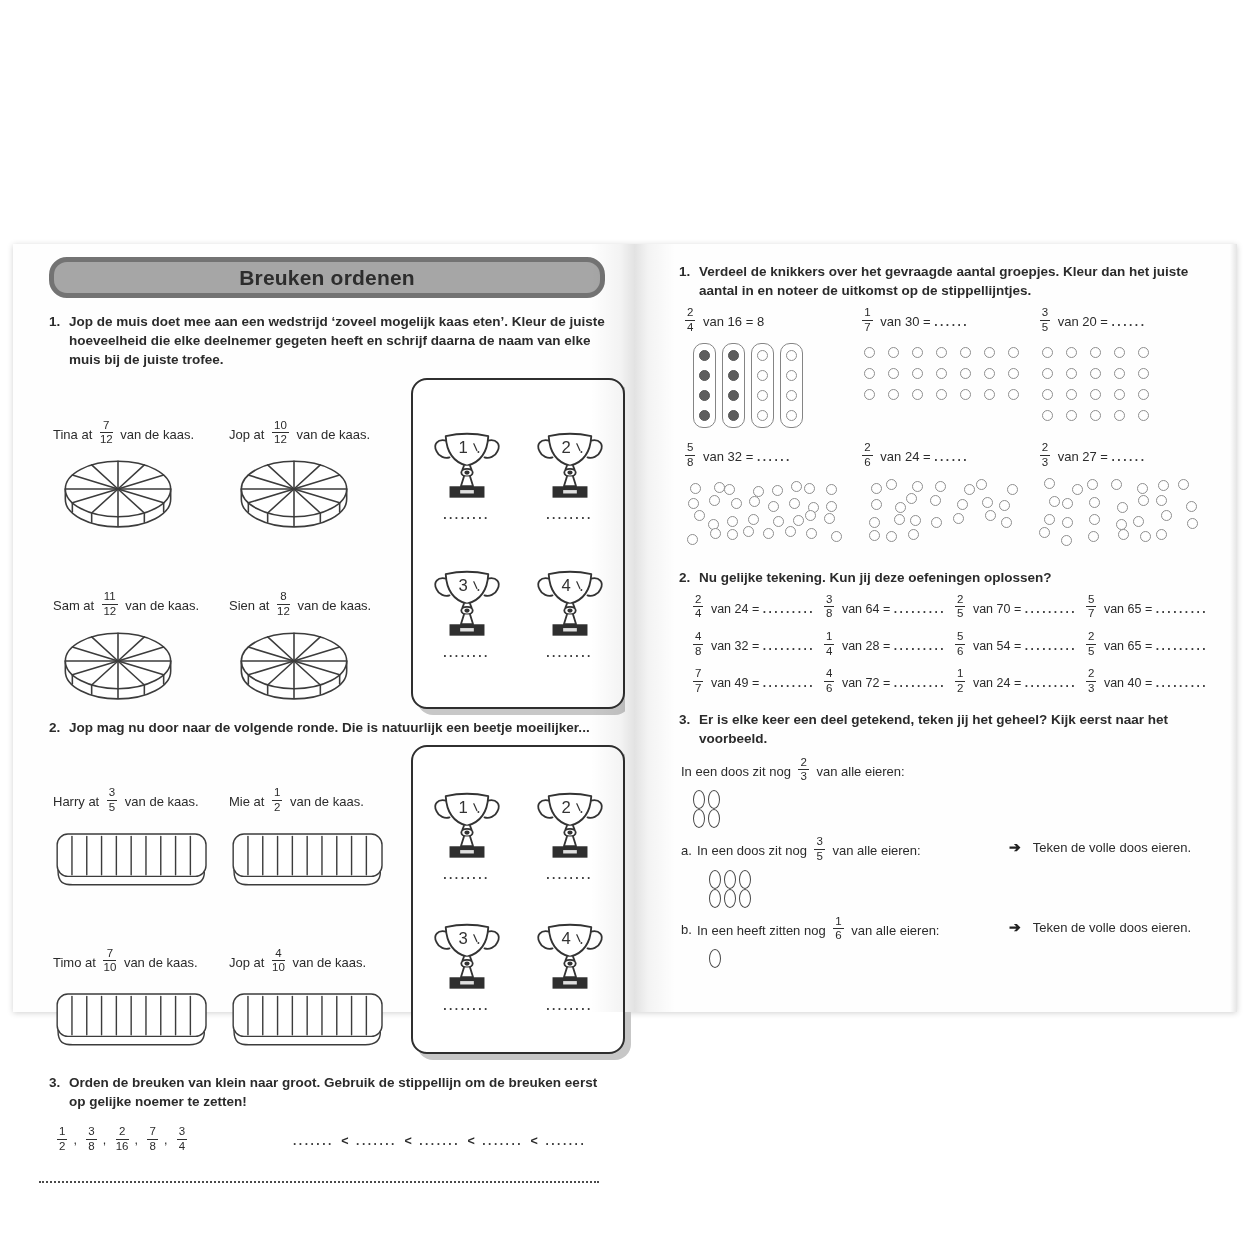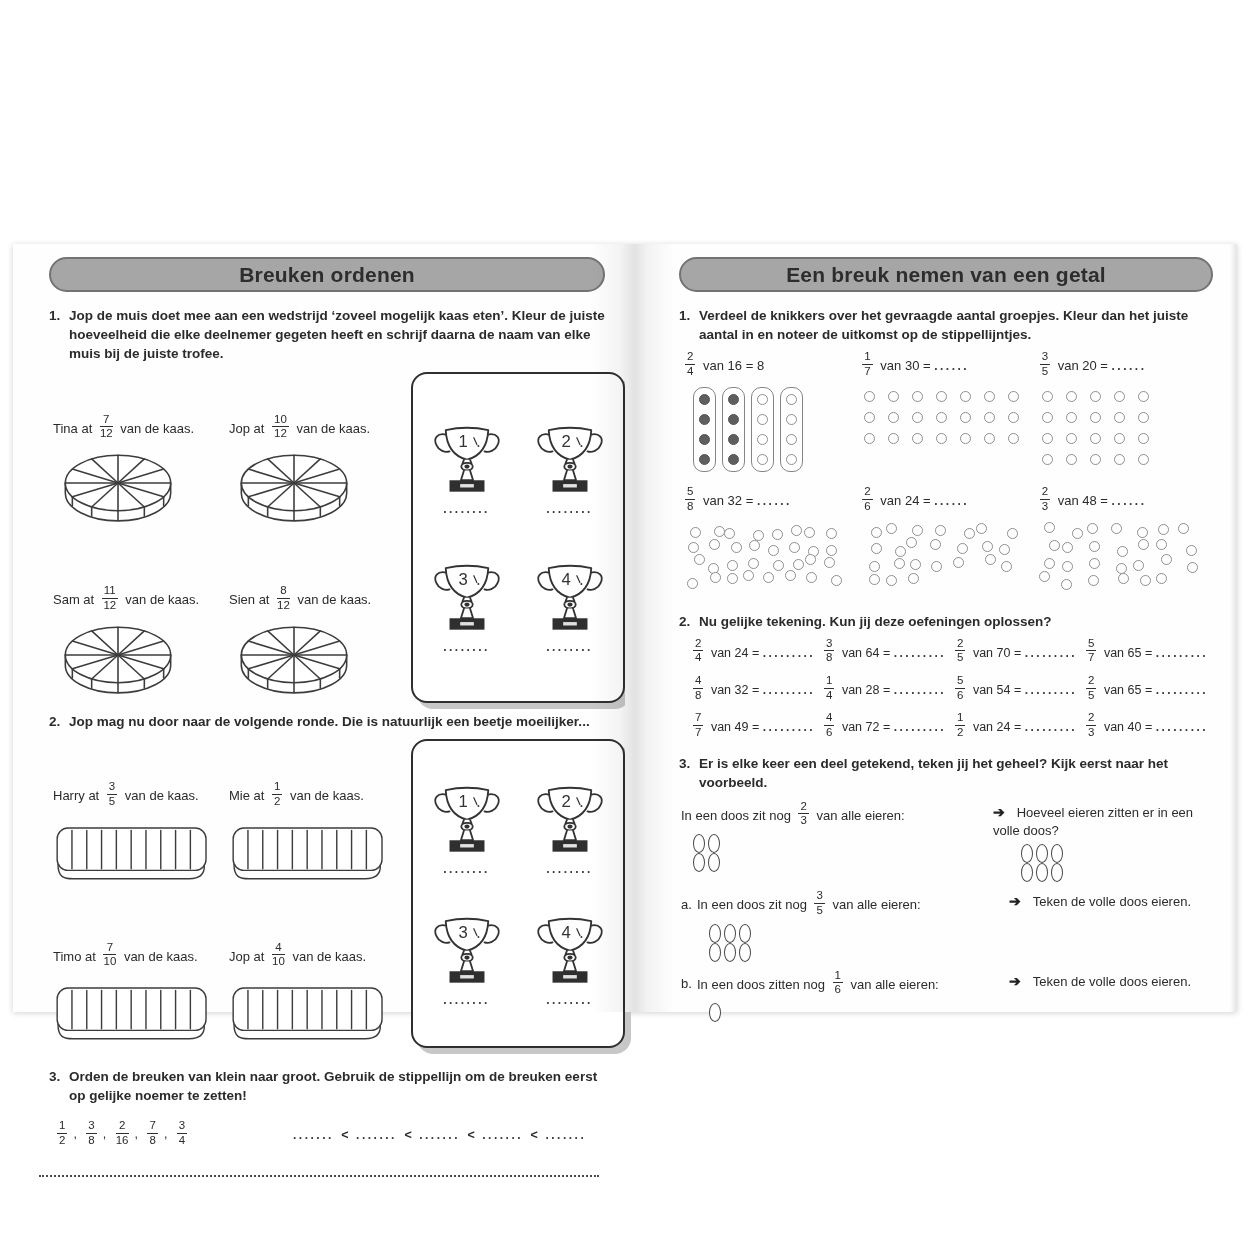--- a/index.html
+++ b/index.html
@@ -8,21 +8,21 @@
   .spread{position:absolute;left:13px;top:244px;width:1224px;height:768px;background:#fdfdfd;
     box-shadow:0 1px 6px rgba(0,0,0,.18);display:flex;}
   .page{width:612px;box-sizing:border-box;position:relative;background:#fefefe;}
   .page.left{padding:13px 20px 0 36px;}
   .page.right{padding:13px 24px 0 54px;}
   .fold{position:absolute;top:0;bottom:0;left:578px;width:84px;pointer-events:none;
     background:linear-gradient(to right,rgba(0,0,0,0) 0%,rgba(0,0,0,.045) 35%,rgba(0,0,0,.11) 52%,rgba(0,0,0,.045) 68%,rgba(0,0,0,0) 100%);}
   .edge-r{position:absolute;top:0;bottom:0;right:0;width:7px;pointer-events:none;
     background:linear-gradient(to right,rgba(0,0,0,0),rgba(0,0,0,.10));}
 
-  .header-bar{background:#a6a6a6;border:2px solid #737373;border-radius:18px;height:31px;line-height:31px;
+  .header-bar{background:#a6a6a6;border:5px solid #737373;border-radius:18px;height:31px;line-height:31px;
     text-align:center;font-size:21px;font-weight:bold;color:#2d2d2d;letter-spacing:.2px;margin-bottom:15px;}
   .task{display:flex;margin:6px 0 8px 0;}
   .tnum{font-weight:bold;font-size:13.5px;width:20px;flex:none;line-height:1.4;}
   .ttext{font-weight:bold;font-size:13.5px;line-height:1.4;}
 
   .fr{display:inline-block;text-align:center;vertical-align:middle;line-height:1.02;font-size:11.5px;
     margin:0 4px;position:relative;top:-2px;font-weight:normal;}
   .fr .n{display:block;border-bottom:1.3px solid #2f2f2f;padding:0 2px 1px;}
   .fr .d{display:block;padding-top:1px;}
 
@@ -464,21 +464,20 @@
         <span class="ttext">Orden de breuken van klein naar groot. Gebruik de stippellijn om de breuken eerst op gelijke noemer te zetten!</span>
       </div>
       <div class="order-block">
         <div class="frac-list" id="fracList"><span class="fr"><span class="n">1</span><span class="d">2</span></span><span class="comma">, </span><span class="fr"><span class="n">3</span><span class="d">8</span></span><span class="comma">, </span><span class="fr"><span class="n">2</span><span class="d">16</span></span><span class="comma">, </span><span class="fr"><span class="n">7</span><span class="d">8</span></span><span class="comma">, </span><span class="fr"><span class="n">3</span><span class="d">4</span></span></div>
         <div class="compare-line" id="compareLine"><span class="dots">.......</span><span class="lt"> &lt; </span><span class="dots">.......</span><span class="lt"> &lt; </span><span class="dots">.......</span><span class="lt"> &lt; </span><span class="dots">.......</span><span class="lt"> &lt; </span><span class="dots">.......</span></div>
       </div>
       <div class="long-dotted"></div>
     </div>
 
     <div class="page right">
-      <div class="header-bar">Een breuk nemen van een getal</div>
 
       <div class="task">
         <span class="tnum">1.</span>
         <span class="ttext">Verdeel de knikkers over het gevraagde aantal groepjes. Kleur dan het juiste aantal in en noteer de uitkomst op de stippellijntjes.</span>
       </div>
       <div class="probs" id="probs">
           <div class="prob">
             <div class="eq"><span class="fr"><span class="n">2</span><span class="d">4</span></span><span> van 16 = </span><span>8</span></div>
             <div class="pills">
               <div class="pill">
@@ -618,21 +617,21 @@
               <span class="marble" style="left: 73px; top: 42.3px;"></span>
               <span class="marble" style="left: 95px; top: 37.9px;"></span>
               <span class="marble" style="left: 127px; top: 35.3px;"></span>
               <span class="marble" style="left: 142.3px; top: 42.7px;"></span>
               <span class="marble" style="left: 10.7px; top: 55.1px;"></span>
               <span class="marble" style="left: 27.3px; top: 56.2px;"></span>
               <span class="marble" style="left: 50px; top: 54.4px;"></span>
             </div>
           </div>
           <div class="prob">
-            <div class="eq"><span class="fr"><span class="n">2</span><span class="d">3</span></span><span> van 48 = </span><span class="dots">......</span></div>
+            <div class="eq"><span class="fr"><span class="n">2</span><span class="d">3</span></span><span> van 27 = </span><span class="dots">......</span></div>
             <div class="scatter">
               <span class="marble" style="left: 8.4px; top: 3.6px;"></span>
               <span class="marble" style="left: 36.2px; top: 9.1px;"></span>
               <span class="marble" style="left: 51.8px; top: 4.8px;"></span>
               <span class="marble" style="left: 75.5px; top: 4.6px;"></span>
               <span class="marble" style="left: 101.8px; top: 8.8px;"></span>
               <span class="marble" style="left: 122.1px; top: 5.4px;"></span>
               <span class="marble" style="left: 142.4px; top: 4.5px;"></span>
               <span class="marble" style="left: 12.9px; top: 21.8px;"></span>
               <span class="marble" style="left: 26.6px; top: 23.5px;"></span>
@@ -685,51 +684,40 @@
           <div class="t3row">
             <div class="t3left">
               <div><span>In een doos zit nog </span><span class="fr"><span class="n">2</span><span class="d">3</span></span><span> van alle eieren:</span></div>
               <div class="egg-grid" style="grid-template-columns: repeat(2, 14px);">
                 <span class="egg"></span>
                 <span class="egg"></span>
                 <span class="egg"></span>
                 <span class="egg"></span>
               </div>
             </div>
-            <div class="t3right">
-              <div><span class="arrow">➔</span><span>Hoeveel eieren zitten er in een volle doos?</span></div>
-              <div class="egg-grid" style="grid-template-columns: repeat(3, 14px); margin-left: 28px;">
-                <span class="egg"></span>
-                <span class="egg"></span>
-                <span class="egg"></span>
-                <span class="egg"></span>
-                <span class="egg"></span>
-                <span class="egg"></span>
-              </div>
-            </div>
           </div>
           <div class="t3row sub">
             <div class="t3left">
               <div><span class="t3lab">a. </span><span>In een doos zit nog </span><span class="fr"><span class="n">3</span><span class="d">5</span></span><span> van alle eieren:</span></div>
               <div class="egg-grid" style="grid-template-columns: repeat(3, 14px);">
                 <span class="egg"></span>
                 <span class="egg"></span>
                 <span class="egg"></span>
                 <span class="egg"></span>
                 <span class="egg"></span>
                 <span class="egg"></span>
               </div>
             </div>
             <div class="t3right">
               <div><span class="arrow">➔</span><span>Teken de volle doos eieren.</span></div>
             </div>
           </div>
           <div class="t3row sub">
             <div class="t3left">
-              <div><span class="t3lab">b. </span><span>In een doos zitten nog </span><span class="fr"><span class="n">1</span><span class="d">6</span></span><span> van alle eieren:</span></div>
+              <div><span class="t3lab">b. </span><span>In een heeft zitten nog </span><span class="fr"><span class="n">1</span><span class="d">6</span></span><span> van alle eieren:</span></div>
               <div class="egg-grid" style="grid-template-columns: repeat(1, 14px);">
                 <span class="egg"></span>
               </div>
             </div>
             <div class="t3right">
               <div><span class="arrow">➔</span><span>Teken de volle doos eieren.</span></div>
             </div>
           </div>
         </div>
     </div>

